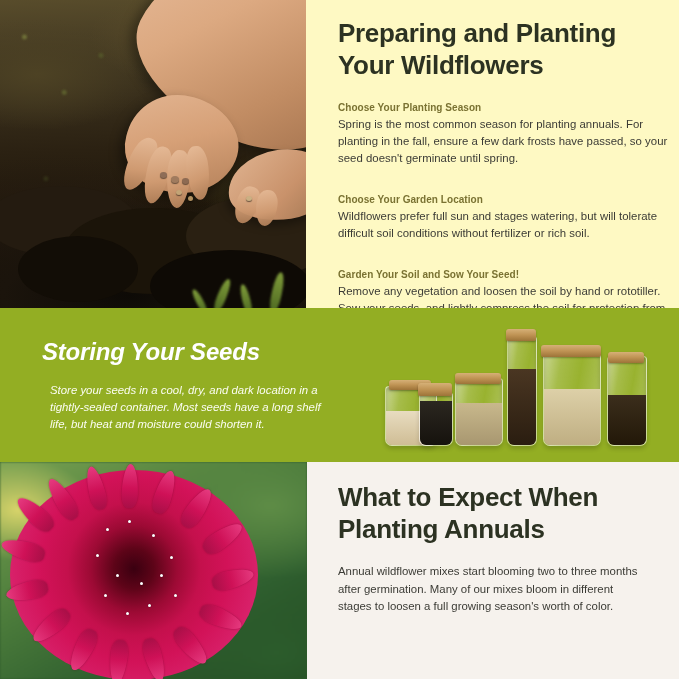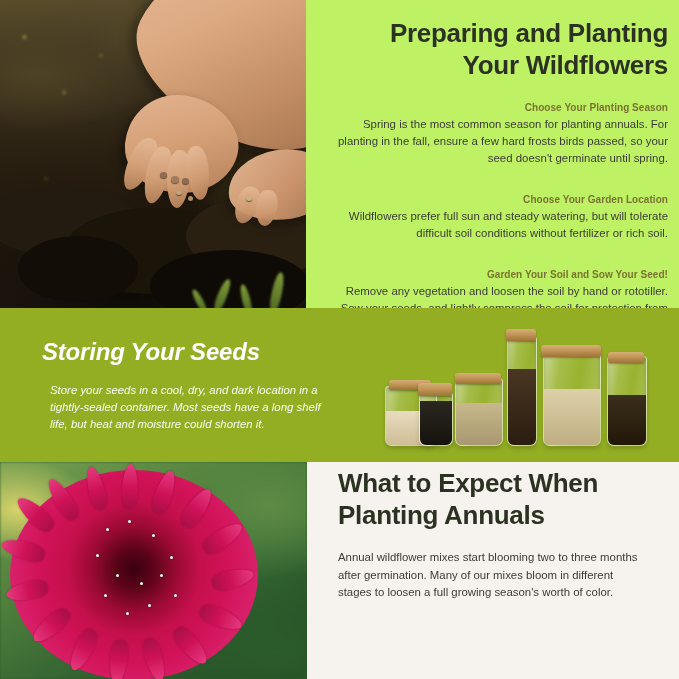--- a/index.html
+++ b/index.html
@@ -18,22 +18,21 @@
     height: 679px;
     overflow: hidden;
     background: #f6f2ed;
   }
 
   
   .sec-top {
     position: absolute;
     left: 0; top: 0;
     width: 679px; height: 308px;
-    background: #bef264;
-    text-align: right;
+    background: #fef9c3;
   }
 
   .photo-soil {
     position: absolute;
     left: 0; top: 0;
     width: 306px; height: 308px;
     overflow: hidden;
     background: #3a2d1f;
   }
   
@@ -256,21 +255,21 @@
     left: 338px; top: 0;
     width: 318px; height: 217px;
   }
   .h3 {
     color: #2c3222;
     font-size: 26px;
     font-weight: 700;
     line-height: 1.22;
     letter-spacing: -0.3px;
     margin: 0;
-    padding-top: 6px;
+    padding-top: 20px;
   }
   .bottom-p {
     color: #3b3b35;
     font-size: 11.4px;
     line-height: 1.5;
     margin: 18px 0 0 0;
     width: 300px;
   }
 </style>
 </head>
@@ -312,26 +311,26 @@
       <div class="grass-blade" style="left:242px; top:284px; width:8px; height:30px; transform:rotate(-14deg);"></div>
       <div class="grass-blade" style="left:272px; top:272px; width:10px; height:40px; transform:rotate(12deg);"></div>
       <div class="grass-blade" style="left:196px; top:288px; width:7px; height:26px; transform:rotate(-28deg);"></div>
     </div>
 
     <div class="col-text-top">
       <h1 class="h1">Preparing and Planting Your Wildflowers</h1>
 
       <div class="sub-block">
         <p class="sub-h">Choose Your Planting Season</p>
-        <p class="body-p">Spring is the most common season for planting annuals. For planting in the fall, ensure a few hard frosts birds passed, so your seed doesn't germinate until spring.</p>
+        <p class="body-p">Spring is the most common season for planting annuals. For planting in the fall, ensure a few dark frosts have passed, so your seed doesn't germinate until spring.</p>
       </div>
 
       <div class="sub-block">
         <p class="sub-h">Choose Your Garden Location</p>
-        <p class="body-p">Wildflowers prefer full sun and steady watering, but will tolerate difficult soil conditions without fertilizer or rich soil.</p>
+        <p class="body-p">Wildflowers prefer full sun and stages watering, but will tolerate difficult soil conditions without fertilizer or rich soil.</p>
       </div>
 
       <div class="sub-block">
         <p class="sub-h">Garden Your Soil and Sow Your Seed!</p>
         <p class="body-p">Remove any vegetation and loosen the soil by hand or rototiller. Sow your seeds, and lightly compress the soil for protection from birds and wind. Water as needed.</p>
       </div>
     </div>
   </div>
 
   <div class="sec-green">

